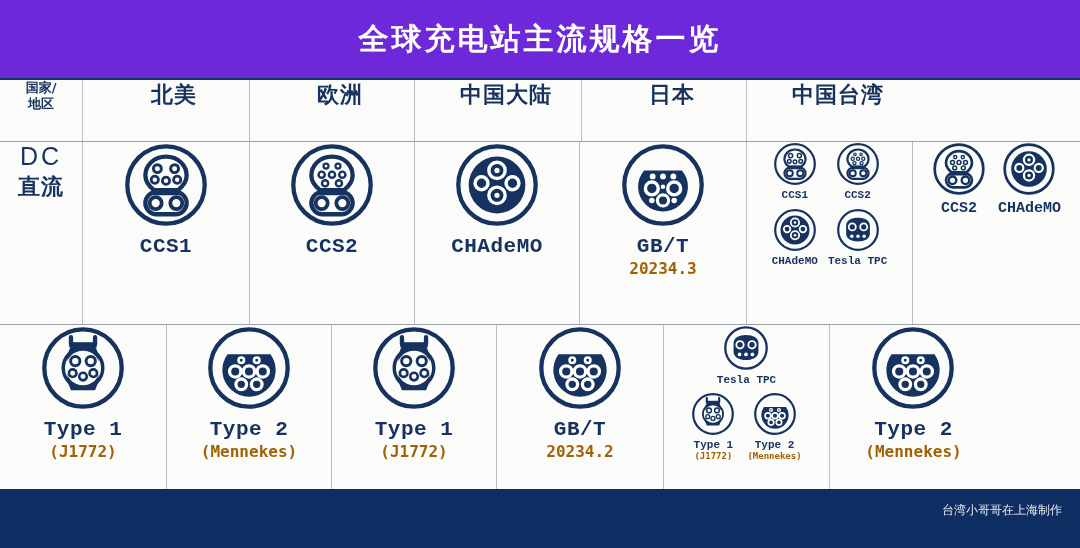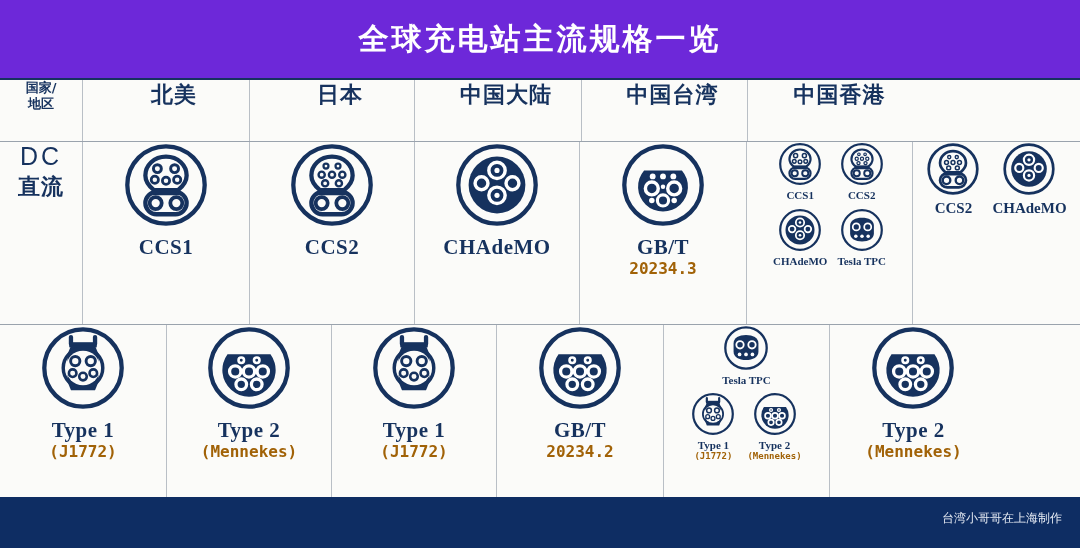--- a/index.html
+++ b/index.html
@@ -71,41 +71,41 @@
   .rowlabel-cn {
     color: #16325e; font-size: 22px; font-weight: 700; letter-spacing: 1px;
     margin-top: 1px;
     font-family: "DejaVu Sans", "Liberation Sans", sans-serif;
   }
 
   
   .conn { display: flex; flex-direction: column; align-items: center; }
   .conn .cname {
     color: #16325e; font-weight: 700; text-align: center;
-    font-family: Liberation Serif, serif;
+    font-family: Liberation Mono, monospace;
     line-height: 1.15;
   }
   .conn .csub {
     color: #a16207; font-weight: 700; text-align: center;
     font-family: "DejaVu Sans Mono", "Liberation Mono", monospace;
     line-height: 1.15;
   }
   .big   .cname { font-size: 21px; margin-top: 7px; letter-spacing: 0.5px; }
   .big   .csub  { font-size: 16px; margin-top: 1px; }
   .mid   .cname { font-size: 15px; margin-top: 4px; }
   .small .cname { font-size: 11px; margin-top: 3px; }
   .small .csub  { font-size: 9px;  margin-top: 0px; }
 
   .grid2 { display: grid; grid-template-columns: auto auto; gap: 6px 10px; justify-items: center; }
   .stack { display: flex; flex-direction: column; align-items: center; gap: 5px; }
   .pair  { display: flex; flex-direction: row; align-items: flex-start; gap: 12px; }
 
   
   .footer {
-    position: absolute; left: 0; bottom: 8px;
+    position: absolute; left: 0; bottom: 16px;
     width: 1080px; height: 43px;
     background: #0e2d63;
     display: flex; align-items: center; justify-content: flex-end;
   }
   .footer-text {
     color: #e7ecf4; font-size: 12px; margin-right: 18px;
     font-family: "DejaVu Sans", "Liberation Sans", sans-serif;
   }
   svg { display: block; }
 </style>
@@ -123,31 +123,31 @@
     <div class="row header">
       <div class="cell c-label">
         <div class="hdr-small">
           <span>国家/</span><br>
           <span>地区</span>
         </div>
       </div>
       <div class="cell c-na">
         <div class="hdr-text">北美</div>
       </div>
+      <div class="cell c-eu">
+        <div class="hdr-text">欧洲</div>
+      </div>
+      <div class="cell c-cn">
+        <div class="hdr-text">中国大陆</div>
+      </div>
       <div class="cell c-jp">
         <div class="hdr-text">日本</div>
       </div>
-      <div class="cell c-cn">
-        <div class="hdr-text">中国大陆</div>
-      </div>
       <div class="cell c-tw">
         <div class="hdr-text">中国台湾</div>
-      </div>
-      <div class="cell c-hk">
-        <div class="hdr-text">中国香港</div>
       </div>
     </div>
 
     <div class="row dc">
       <div class="cell c-label">
         <div class="rowlabel-en">DC</div>
         <div class="rowlabel-cn">直流</div>
       </div>
 
       <div class="cell c-na">

